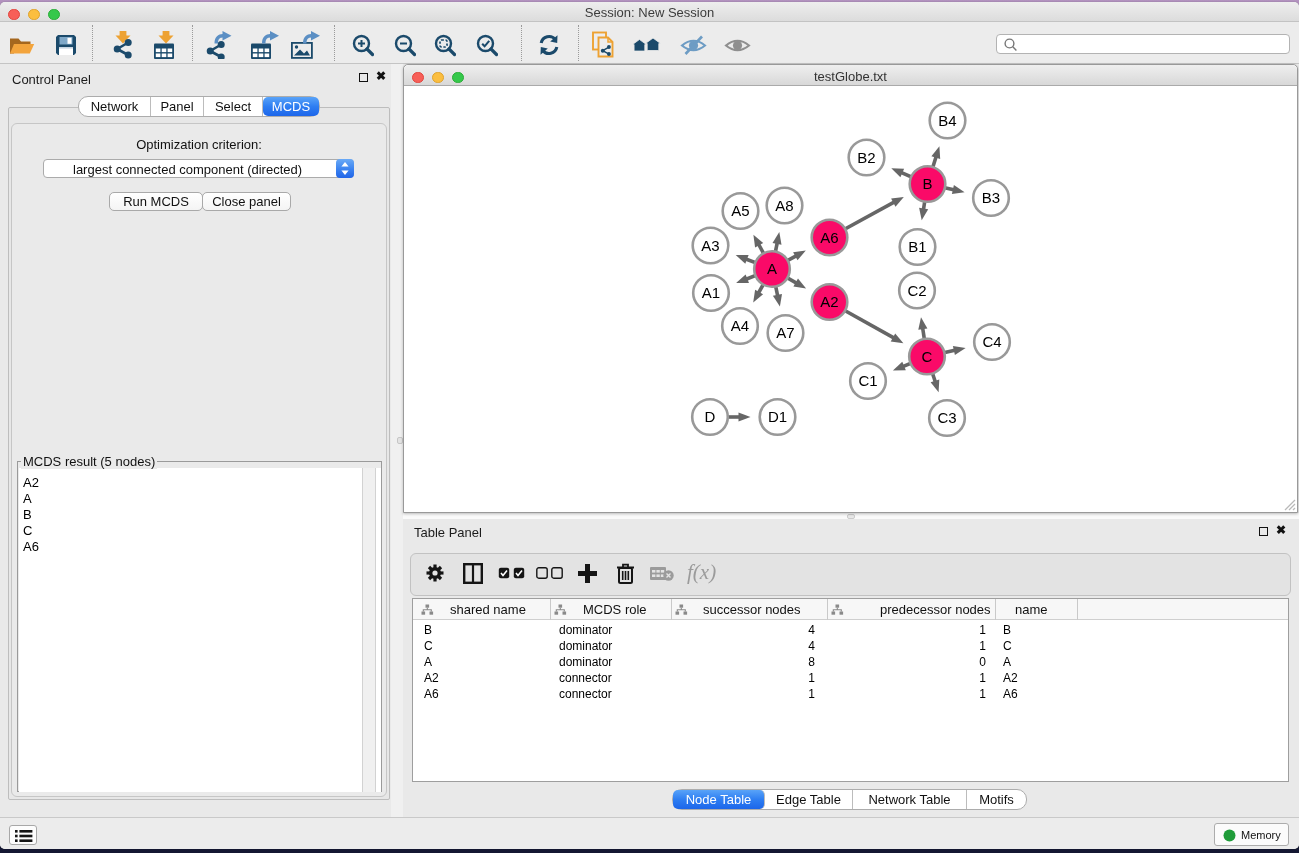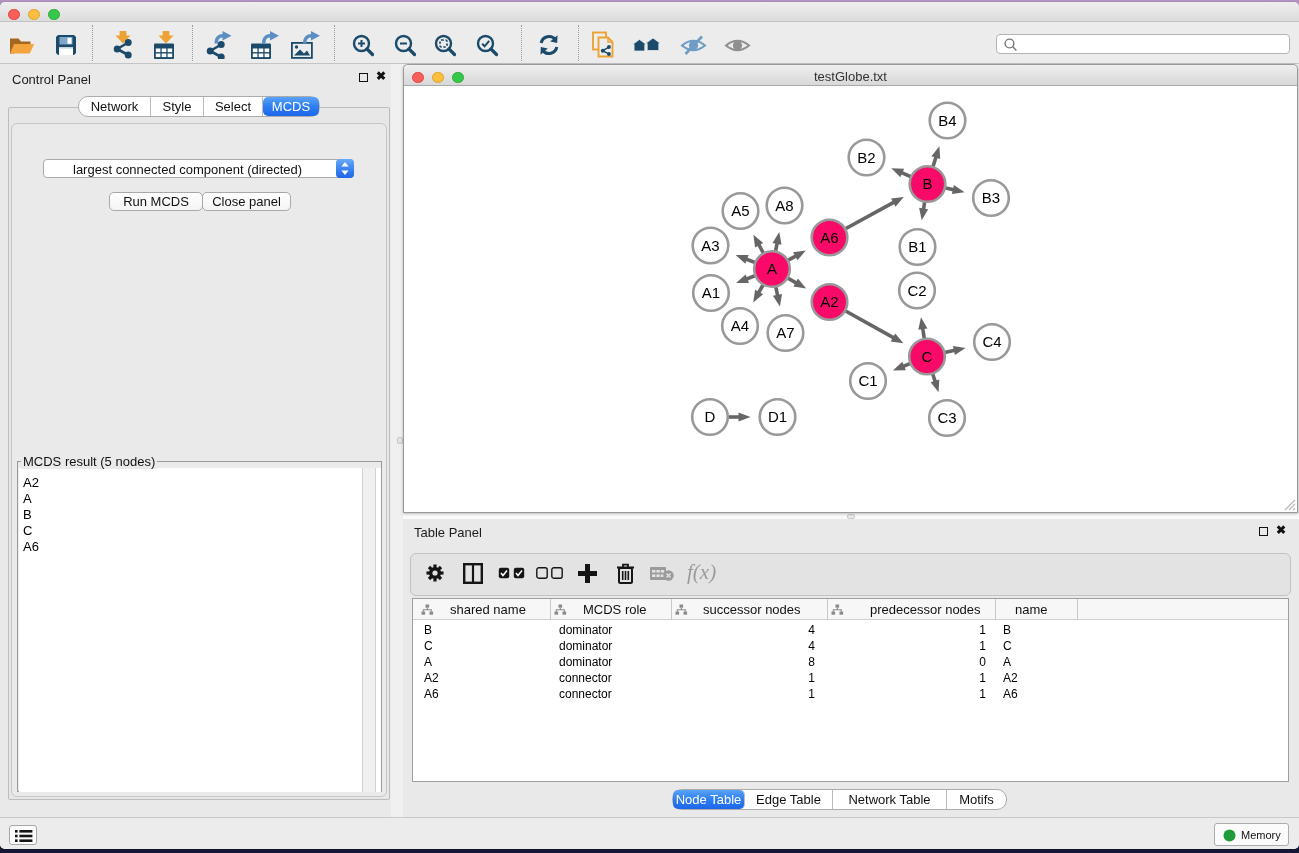--- a/index.html
+++ b/index.html
@@ -56,20 +56,21 @@
 #hambtn { position:absolute; left:9px; top:7px; width:28px; height:20px; background:#fdfdfd; border:1px solid #a8a8a8; border-radius:3px; }
 svg text { font-family:"Liberation Sans", sans-serif; }
 </style>
 </head>
 <body>
 <div id="appwin">
   <div id="titlebar">
     <div class="tl t1"></div>
       <div class="tl t2"></div>
       <div class="tl t3"></div>
+    <div id="titletext">Session: New Session</div>
   </div>
   <div id="toolbar">
     <svg class="tbi" style="left:7.5px;top:11.5px" width="28" height="23" viewBox="0 0 28 23">
 <path d="M2 19.5 L2 4.5 L10.5 4.5 L13 7.5 L22.5 7.5 L22.5 10" fill="#a5671e"></path>
 <rect x="2" y="6" width="4" height="13.5" fill="#a5671e"></rect>
 <path d="M6 10 L26.2 10 L21.8 19.5 L2 19.5 Z" fill="#f3a43c"></path>
       </svg>
 <svg class="tbi" style="left:53.5px;top:11.0px" width="24" height="24" viewBox="0 0 24 24">
 <path d="M2 4 L4 2 L20 2 L22 4 L22 20 L20 22 L4 22 L2 20 Z" fill="#1b4a6b"></path>
 <rect x="5.5" y="4" width="13" height="7.5" fill="#7fa8c8"></rect>
@@ -202,24 +203,25 @@
       </div>
   </div>
   <div id="main">
     <div id="cp-title">Control Panel</div>
     <div class="winbtn-sq" style="left:359px;top:9px"></div>
     <div class="winbtn-x" style="left:376px;top:5px">✖</div>
     <div id="cp-outer"></div>
     <div id="cp-inner"></div>
     <div class="tabgrp" id="cp-tabs">
       <div class="tab" style="width:72px">Network</div>
-      <div class="tab" style="width:53px">Style</div>
+      <div class="tab" style="width:53px">Panel</div>
       <div class="tab" style="width:59px">Select</div>
       <div class="tab sel" style="width:56px">MCDS</div>
     </div>
+    <div id="opt-label">Optimization criterion:</div>
     <div id="dropdown">
       <div class="txt">largest connected component (directed)</div>
       <div class="step"><svg width="18" height="19" viewBox="0 0 18 19">
             <path d="M9 3 L12.6 7.5 L5.4 7.5 Z" fill="#fff"></path>
             <path d="M9 16 L12.6 11.5 L5.4 11.5 Z" fill="#fff"></path>
           </svg></div>
     </div>
     <div class="btn" style="left:109px;top:128px;width:94px">Run MCDS</div>
     <div class="btn" style="left:202px;top:128px;width:89px">Close panel</div>
     <div id="fieldset">
@@ -445,21 +447,21 @@
             <g fill="#8a8a8a">
               <rect x="4.5" y="0.5" width="3.6" height="3.2"></rect>
               <rect x="0.5" y="7.5" width="3.6" height="3.2"></rect>
               <rect x="8.5" y="7.5" width="3.6" height="3.2"></rect>
               <path d="M6.3 3.7 L6.3 5.8 M2.3 7.5 L2.3 5.8 L10.3 5.8 L10.3 7.5" stroke="#8a8a8a" stroke-width="1.1" fill="none"></path>
             </g>
           </svg>
         <div class="hlbl" style="left:37px">shared name</div>
         <div class="hlbl" style="left:170px">MCDS role</div>
         <div class="hlbl" style="left:290px">successor nodes</div>
-        <div class="hlbl" style="left:457px">predecessor nodes</div>
+        <div class="hlbl" style="left:467px">predecessor nodes</div>
         <div class="hlbl" style="left:602px">name</div>
       </div>
       <div class="cell" style="left:11px;top:24px">B</div>
 <div class="cell" style="left:146px;top:24px">dominator</div>
 <div class="cell" style="left:330px;top:24px;width:72px;text-align:right">4</div>
 <div class="cell" style="left:500px;top:24px;width:73px;text-align:right">1</div>
 <div class="cell" style="left:590px;top:24px">B</div>
 <div class="cell" style="left:11px;top:40px">C</div>
 <div class="cell" style="left:146px;top:40px">dominator</div>
 <div class="cell" style="left:330px;top:40px;width:72px;text-align:right">4</div>
@@ -475,21 +477,21 @@
 <div class="cell" style="left:330px;top:72px;width:72px;text-align:right">1</div>
 <div class="cell" style="left:500px;top:72px;width:73px;text-align:right">1</div>
 <div class="cell" style="left:590px;top:72px">A2</div>
 <div class="cell" style="left:11px;top:88px">A6</div>
 <div class="cell" style="left:146px;top:88px">connector</div>
 <div class="cell" style="left:330px;top:88px;width:72px;text-align:right">1</div>
 <div class="cell" style="left:500px;top:88px;width:73px;text-align:right">1</div>
 <div class="cell" style="left:590px;top:88px">A6</div>
     </div>
     <div class="tabgrp" id="tp-tabs">
-      <div class="tab sel" style="width:72px">Node Table</div>
+      <div class="tab sel" style="width:92px">Node Table</div>
       <div class="tab" style="width:88px">Edge Table</div>
       <div class="tab" style="width:114px">Network Table</div>
       <div class="tab" style="width:59px">Motifs</div>
     </div>
   </div>
   <div id="statusbar">
     <div id="hambtn">
         <svg width="18" height="14" style="position:absolute;left:5px;top:2.5px" viewBox="0 0 18 14">
           <g fill="#151515">
             <rect x="0" y="1" width="2.6" height="2.6"></rect>

